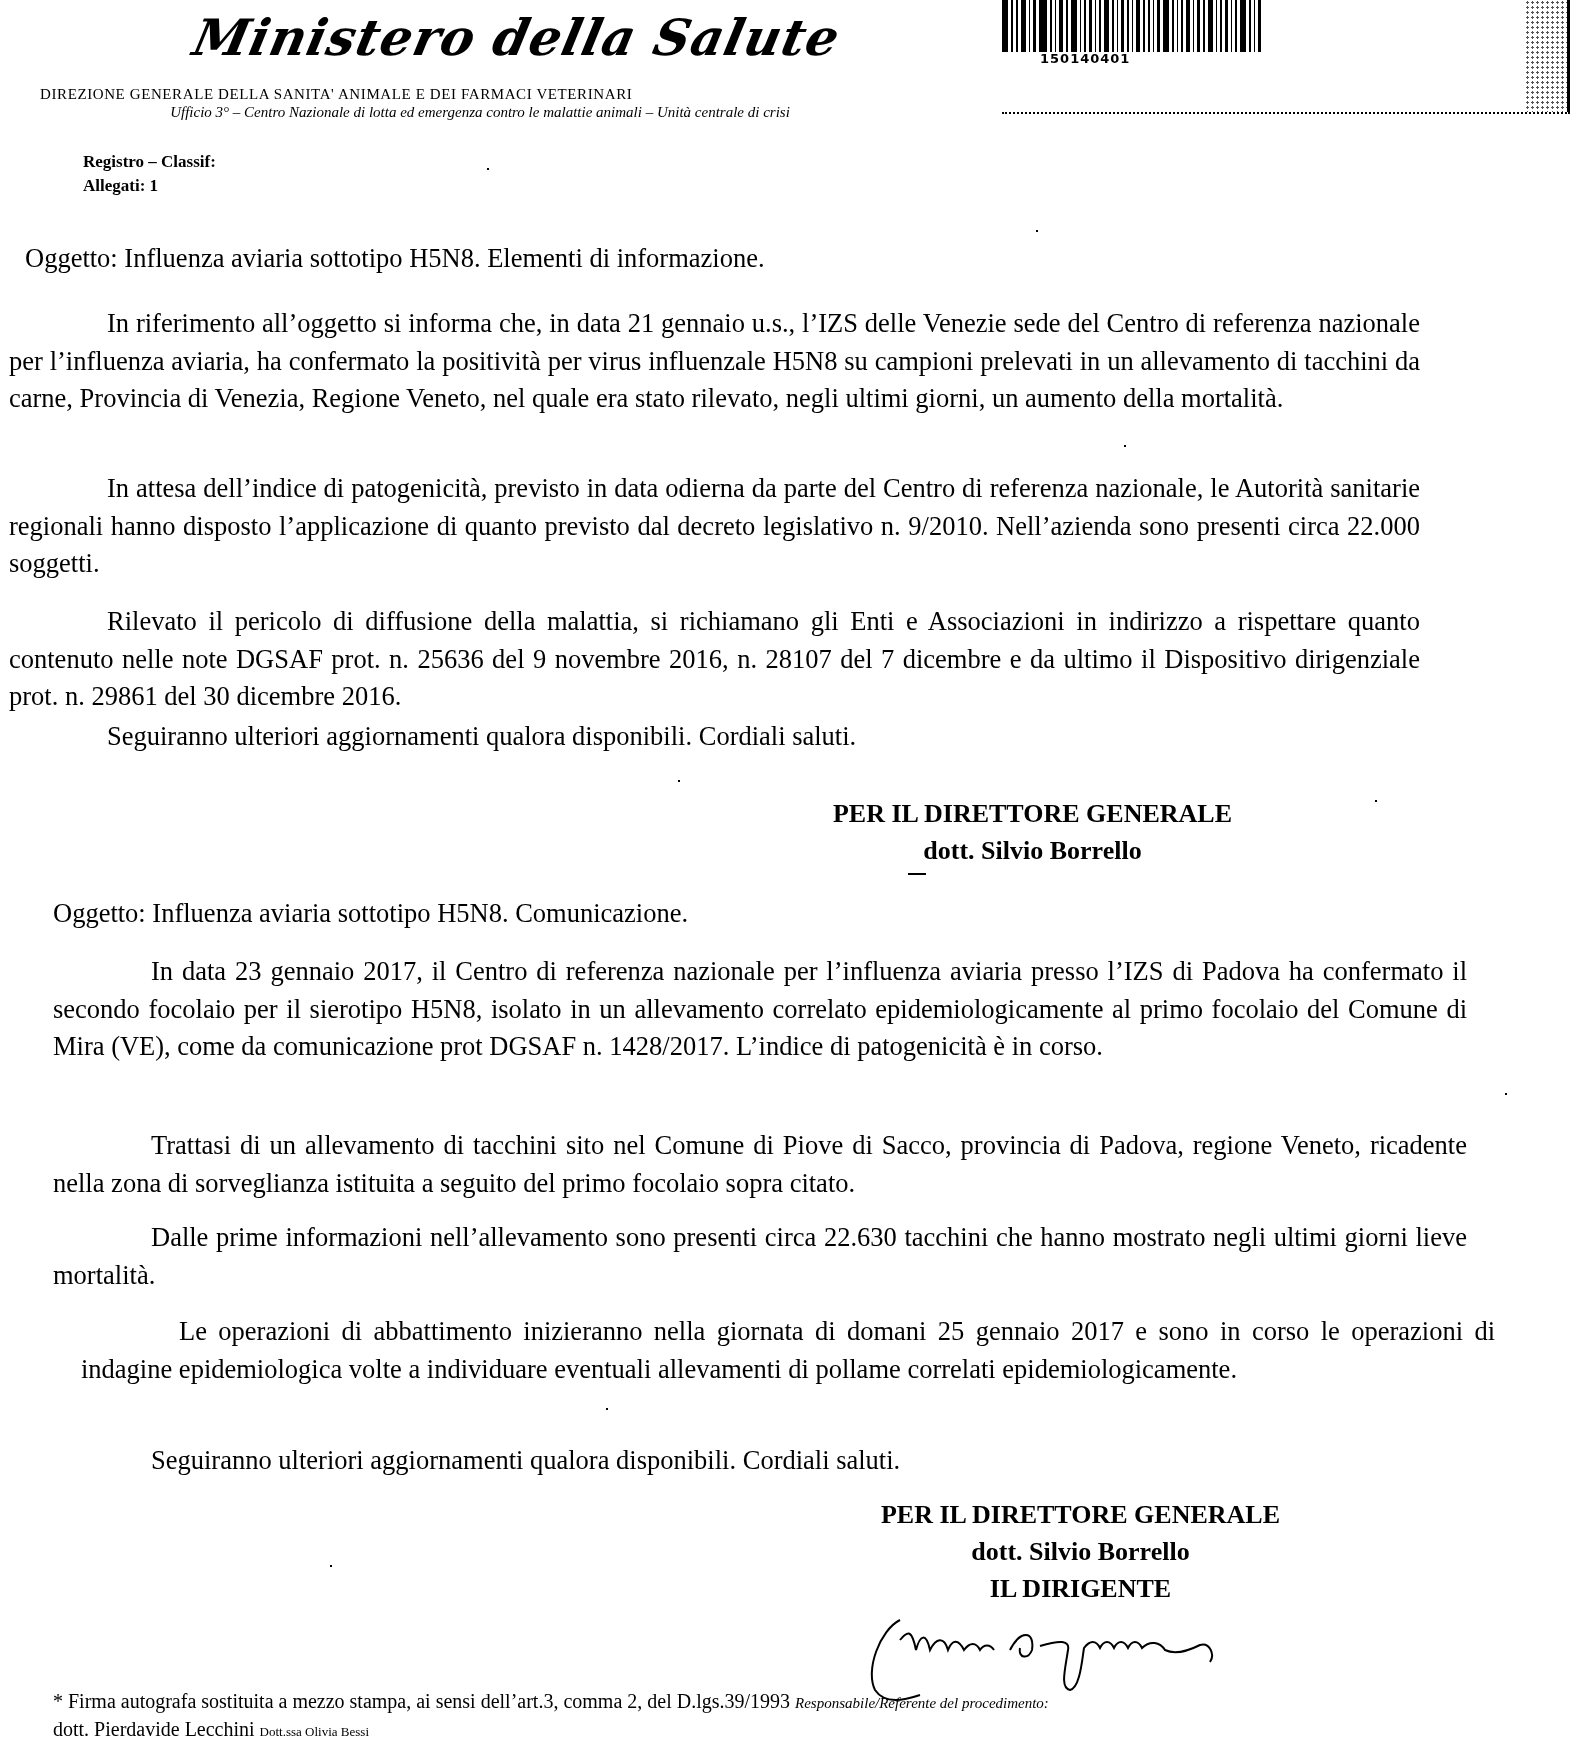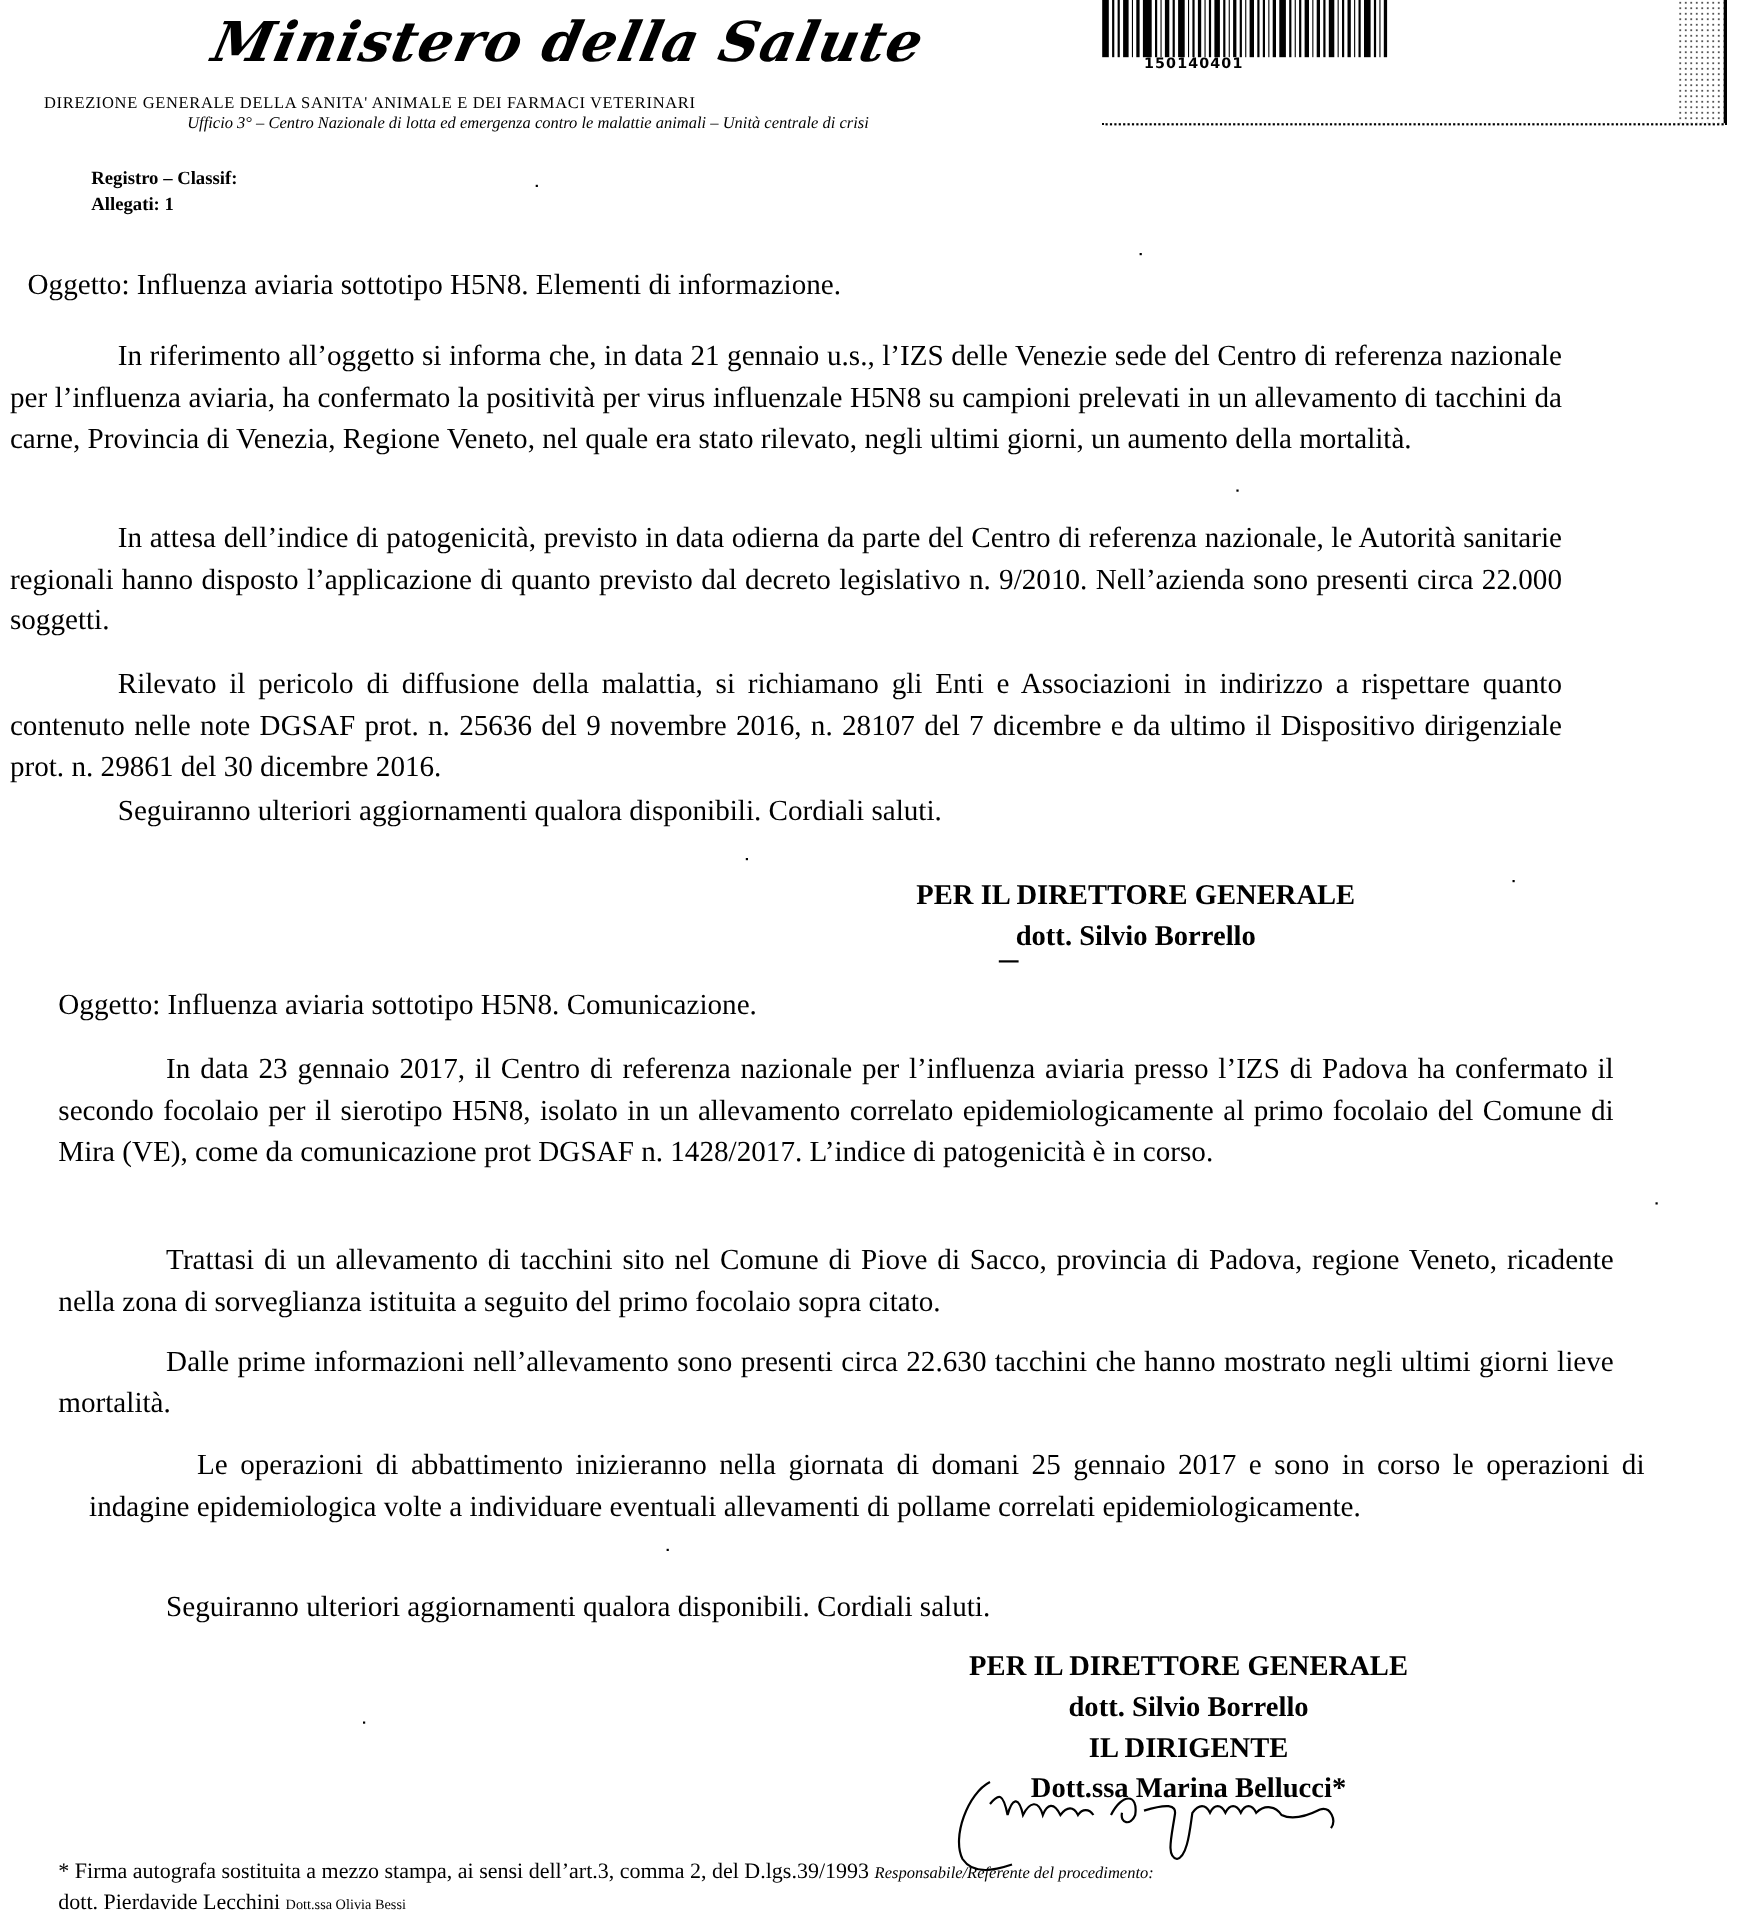--- a/index.html
+++ b/index.html
@@ -132,21 +132,20 @@
   <p>Le operazioni di abbattimento inizieranno nella giornata di domani 25 gennaio 2017 e sono in corso le operazioni di indagine epidemiologica volte a individuare eventuali allevamenti di pollame correlati epidemiologicamente.</p>
 </div>
 <div class="para body-text" style="left:53px; top:1442px; width:1414px;">
   <p>Seguiranno ulteriori aggiornamenti qualora disponibili. Cordiali saluti.</p>
 </div>
 
 <div class="sig" style="left:808px; top:1496px; width:545px;">
   <div>PER IL DIRETTORE GENERALE</div>
   <div>dott. Silvio Borrello</div>
   <div>IL DIRIGENTE</div>
-  <div>Dott.ssa Marina Bellucci*</div>
 </div>
 
 <svg class="scribble" style="left:860px; top:1600px;" width="460" height="110" viewBox="0 0 460 110">
   <path d="M40 20 C20 30, 5 70, 15 90 C25 105, 45 100, 60 95 M40 40 C48 30, 52 30, 56 50 C60 35, 66 32, 70 50 C76 38, 84 36, 88 50 C92 40, 98 38, 104 50 C110 42, 116 42, 120 50 C124 44, 130 44, 134 50 M150 50 C160 30, 175 30, 172 50 C168 60, 158 58, 160 48 M180 46 C200 40, 210 40, 208 50 C205 70, 200 88, 210 90 C220 88, 222 60, 224 48 C230 40, 236 40, 240 48 C244 40, 250 40, 254 48 C258 40, 264 40, 268 48 C272 40, 278 40, 282 48 C290 40, 300 42, 305 50 C315 55, 330 50, 340 45 C350 42, 355 55, 350 62" fill="none" stroke="#000" stroke-width="2"></path>
 </svg>
 
 <div class="abs footnote">
   <span>* Firma autografa sostituita a mezzo stampa, ai sensi dell’art.3, comma 2, del D.lgs.39/1993</span>
   <span class="small">Responsabile/Referente del procedimento:</span>
 </div>

